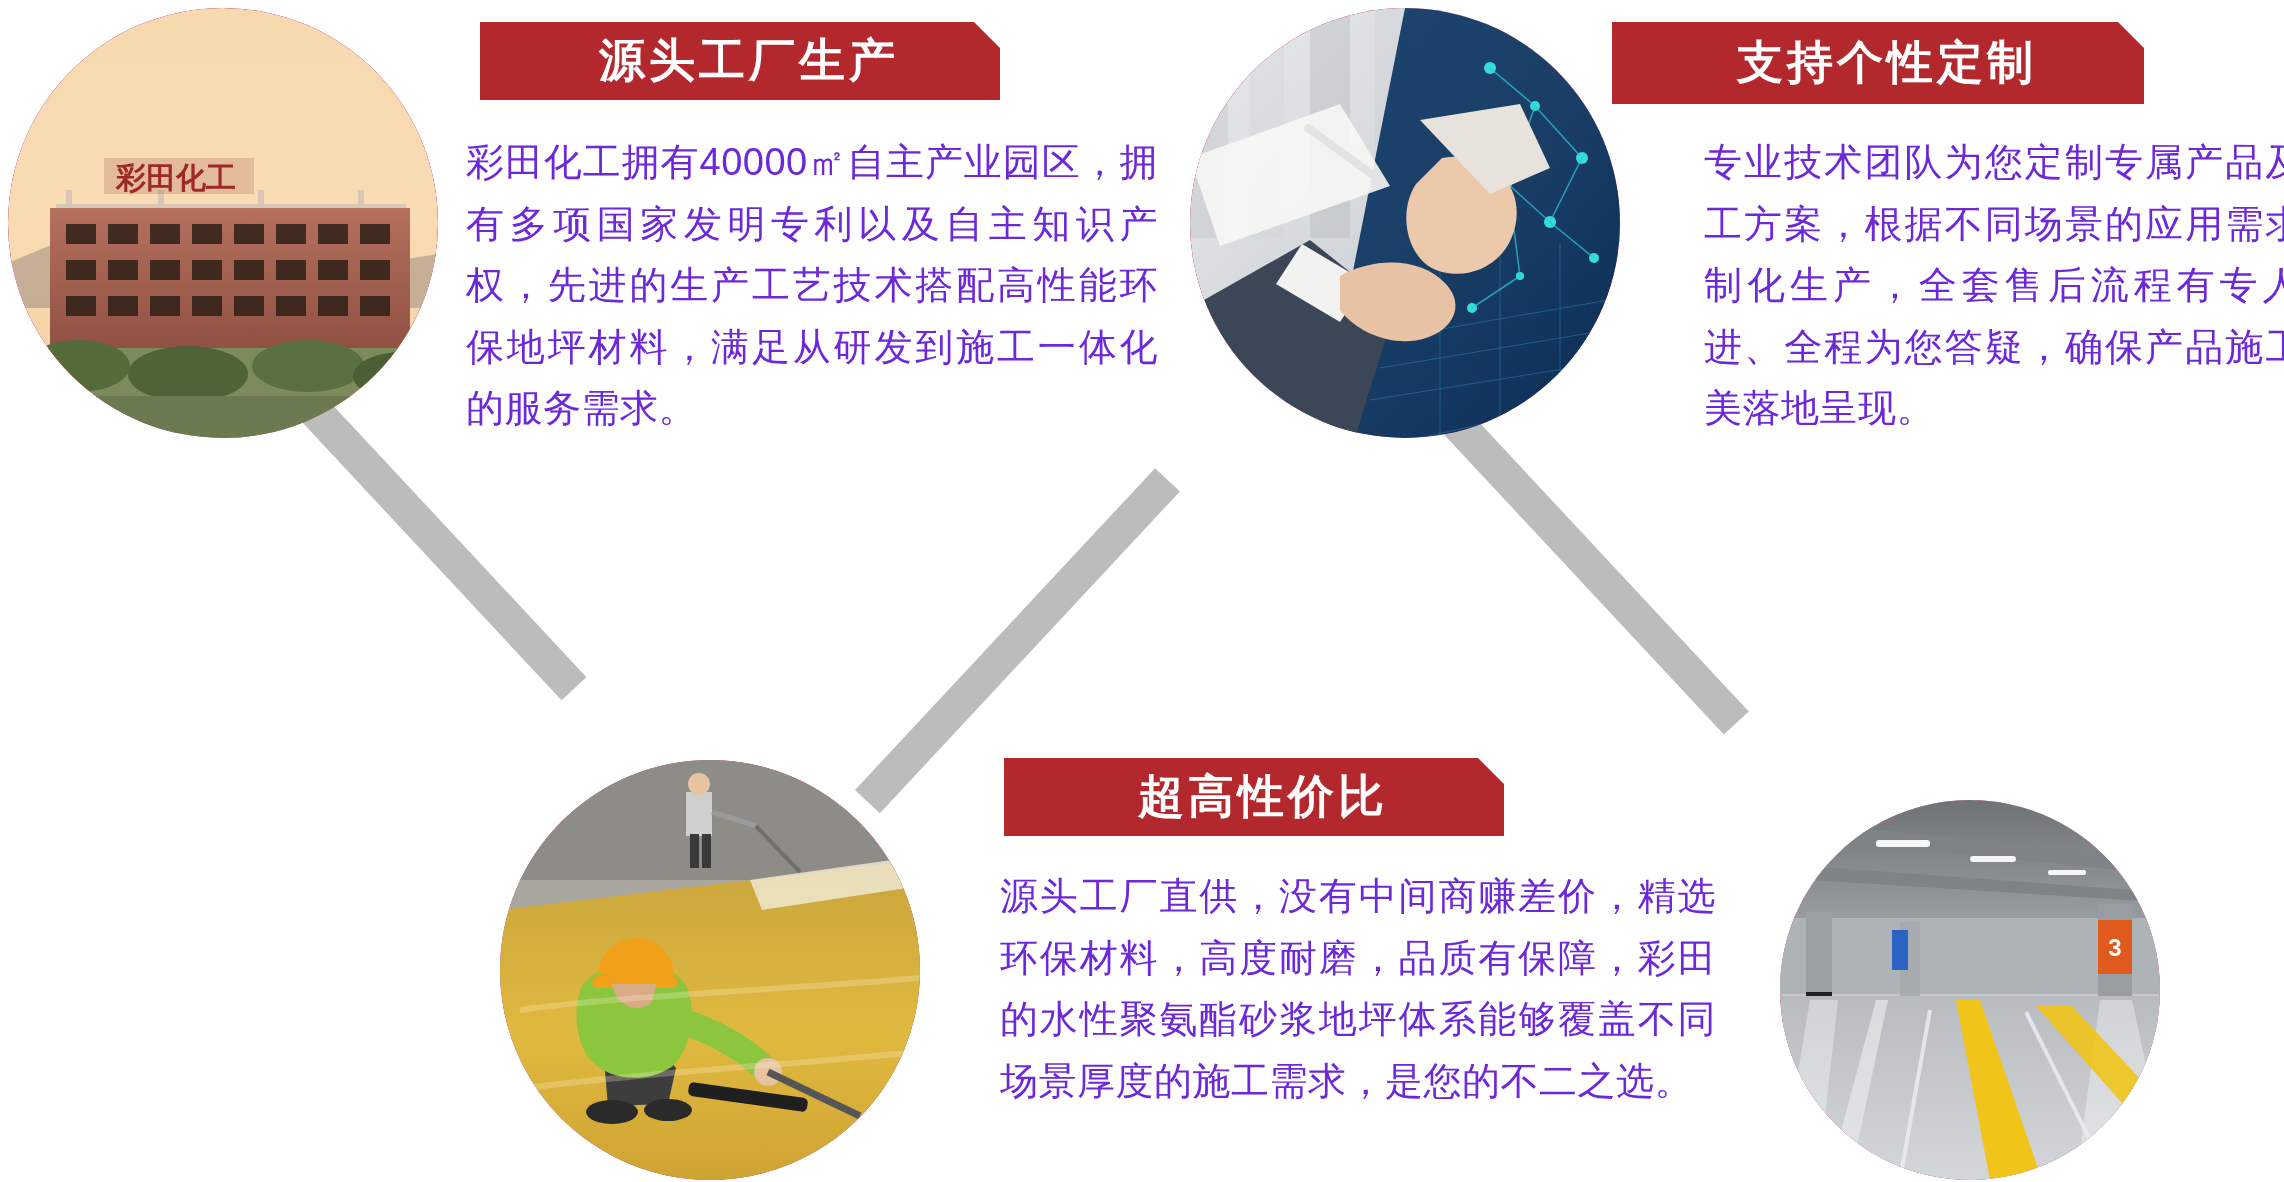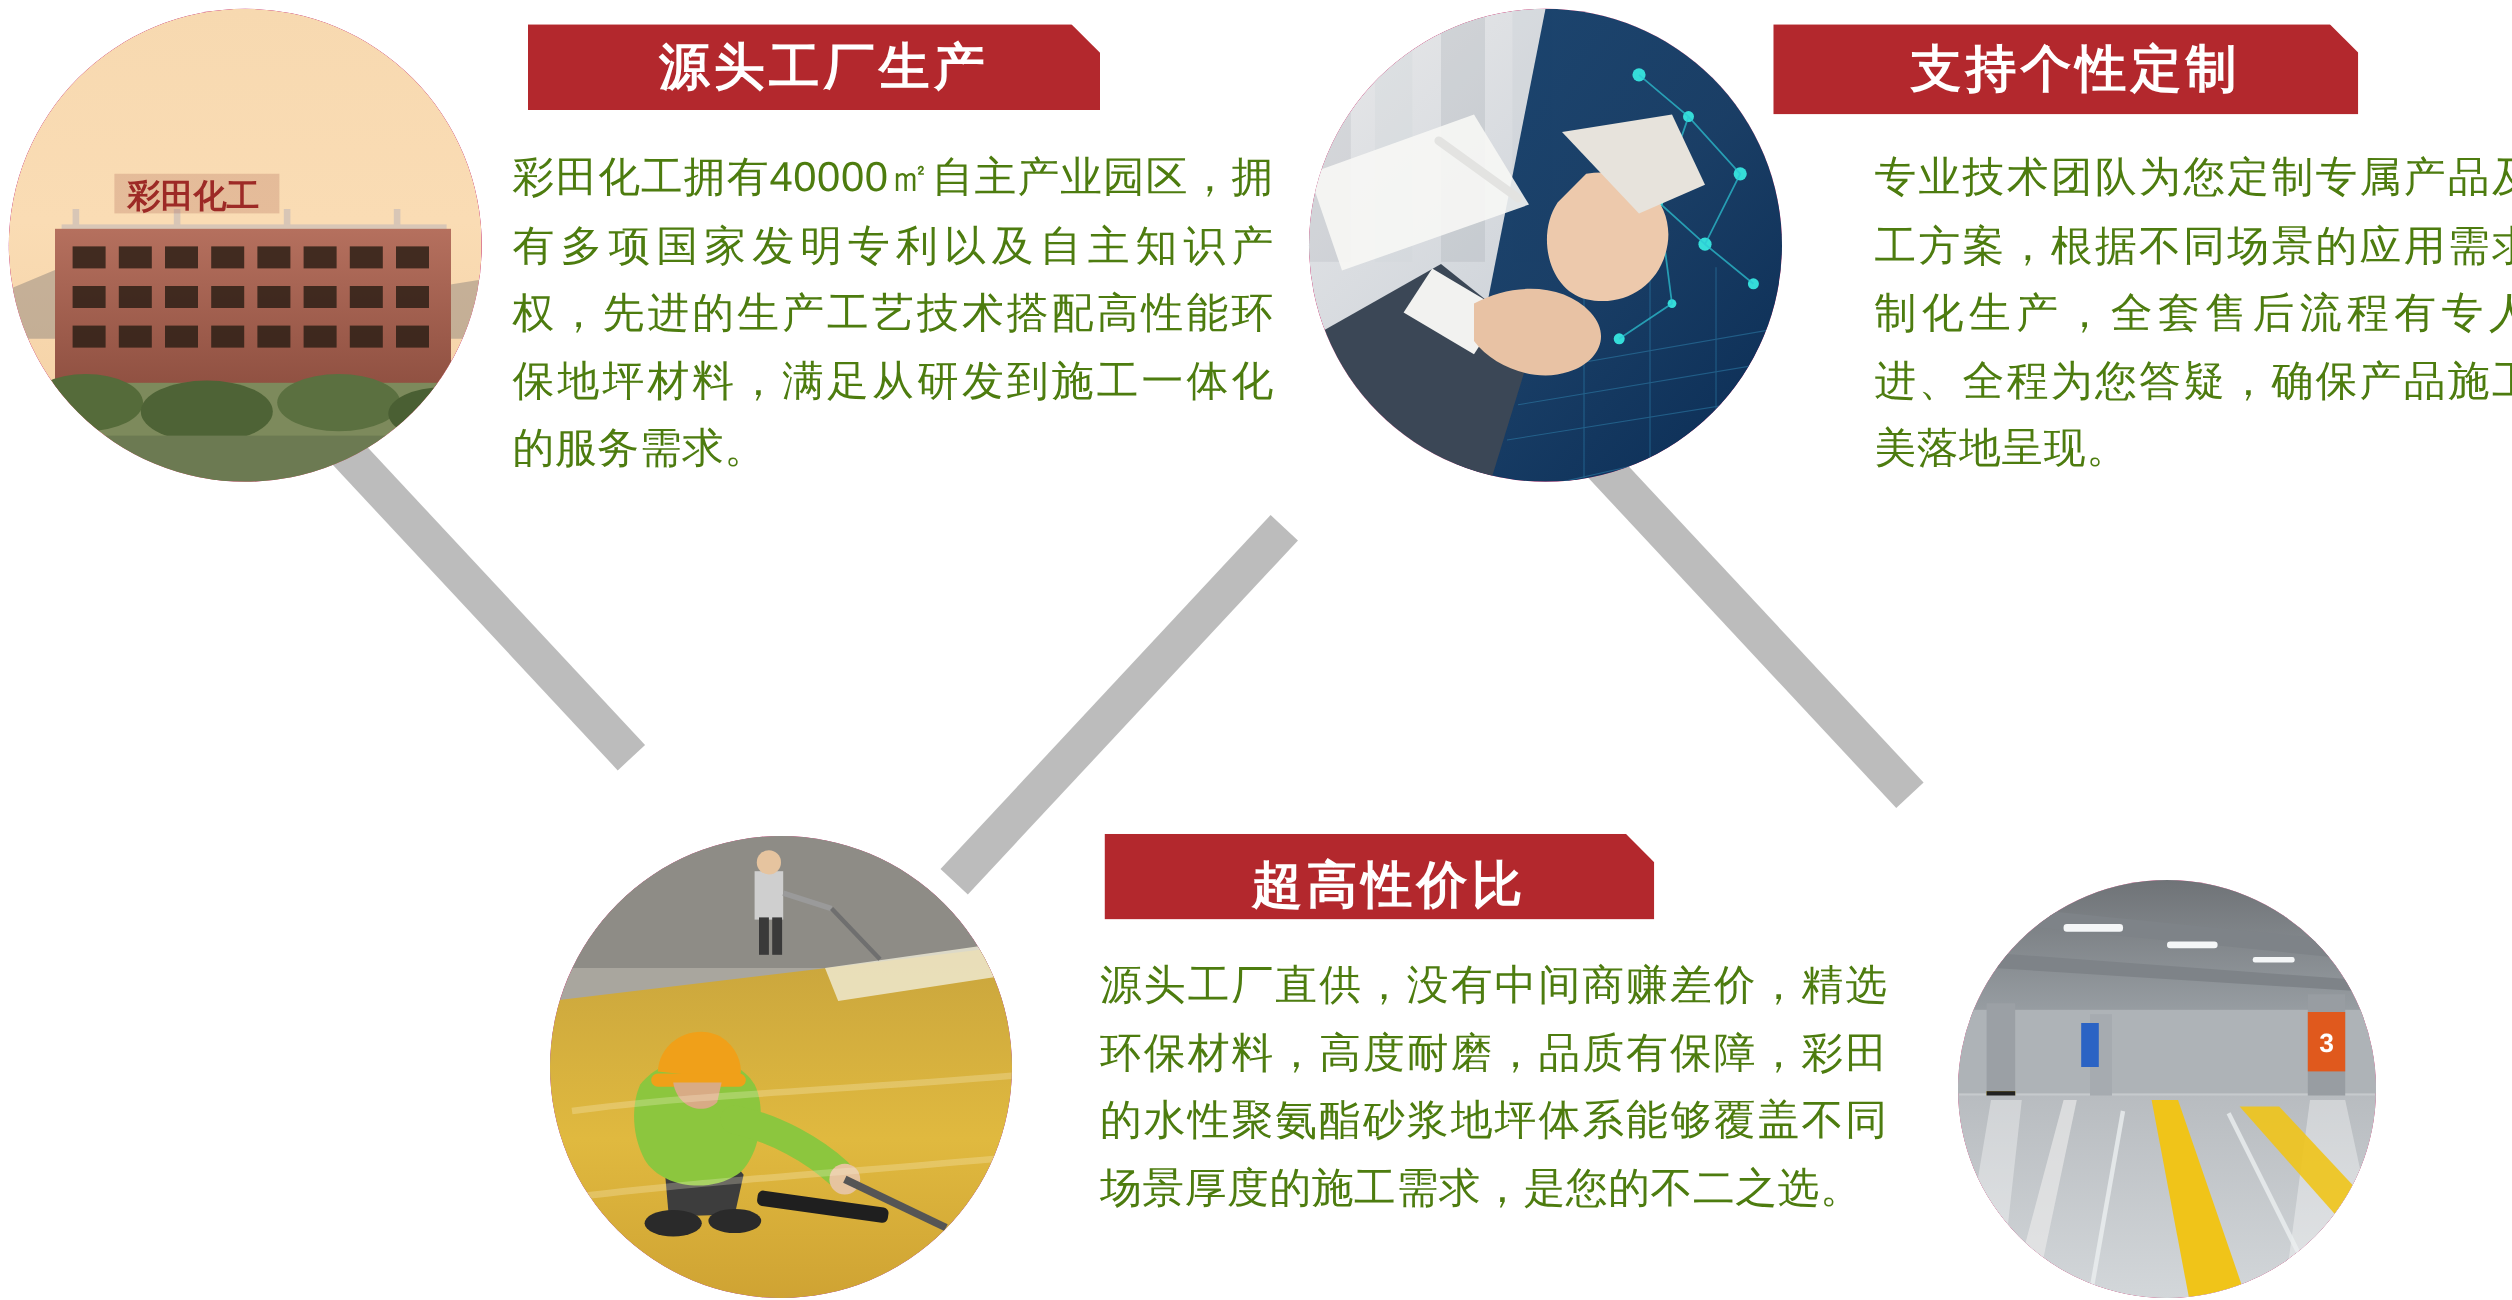--- a/index.html
+++ b/index.html
@@ -34,21 +34,21 @@
     display:flex;align-items:center;justify-content:center;
     font-size:46px;font-weight:bold;letter-spacing:4px;
     box-sizing:border-box;
     padding:0 44px 0 62px;
     clip-path:polygon(0 0, calc(100% - 26px) 0, 100% 26px, 100% 100%, 0 100%);
   }
 
   
   .body-text{
     position:absolute;z-index:6;
-    color:#4d7c0f;
+    color:#6d28d9;
     font-size:38px;
     line-height:1.62;
     letter-spacing:0.5px;
     text-align:justify;
     text-justify:inter-ideograph;
   }
 </style>
 </head>
 <body>
 
@@ -260,21 +260,21 @@
         <rect x="188" y="330" width="120" height="14" rx="5" fill="#1f1f1f" transform="rotate(8 248 337)"></rect>
 
         <g opacity="0.25" stroke="#fff8dc" stroke-width="6" fill="none">
           <path d="M20 250 C120 236 250 232 420 218"></path>
           <path d="M10 330 C130 314 270 306 420 292"></path>
         </g>
       </svg>
     </div>
   </div>
 
-  <div class="banner" style="left:1004px;top:758px;width:500px;height:78px;align-items:flex-end;">
+  <div class="banner" style="left:1004px;top:758px;width:500px;height:78px;">
     <span>超高性价比</span>
   </div>
 
   <div class="body-text" style="left:1000px;top:866px;width:716px;">源头工厂直供，没有中间商赚差价，精选环保材料，高度耐磨，品质有保障，彩田的水性聚氨酯砂浆地坪体系能够覆盖不同场景厚度的施工需求，是您的不二之选。</div>
 
   <div class="circle" style="left:1780px;top:800px;width:380px;height:380px;">
     <div class="inner">
       <svg viewBox="0 0 380 380" preserveAspectRatio="xMidYMid slice" aria-hidden="true">
         <defs>
           <linearGradient id="grgFloor" x1="0" y1="0" x2="0" y2="1">

